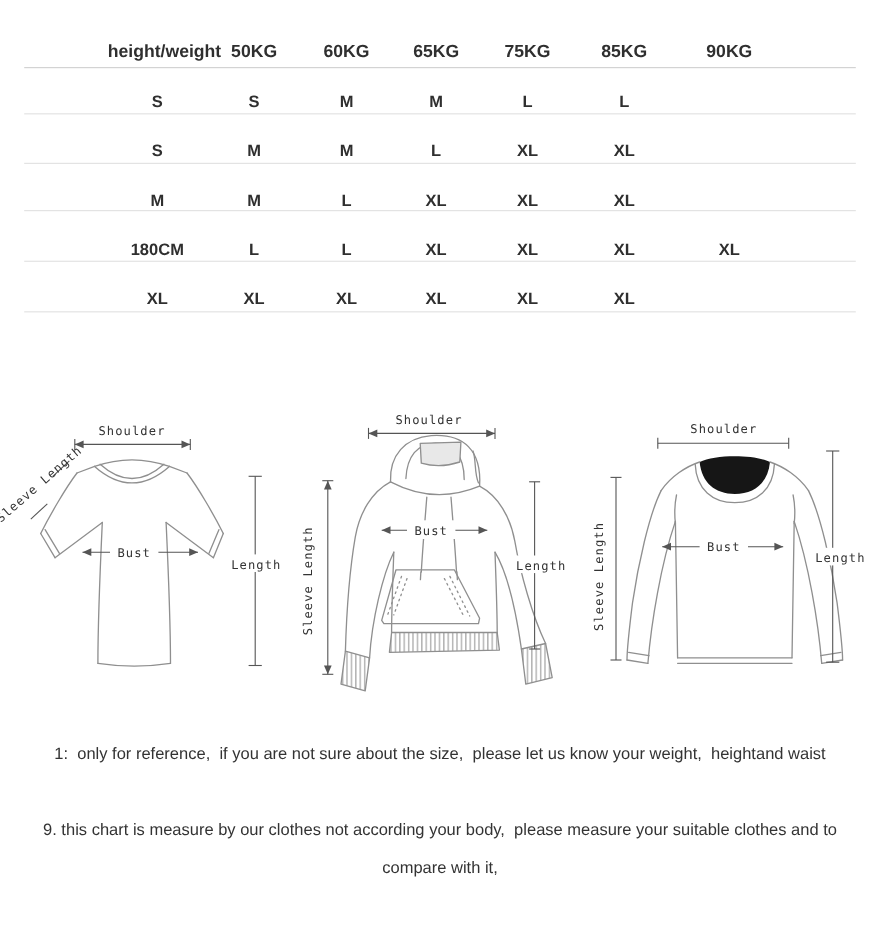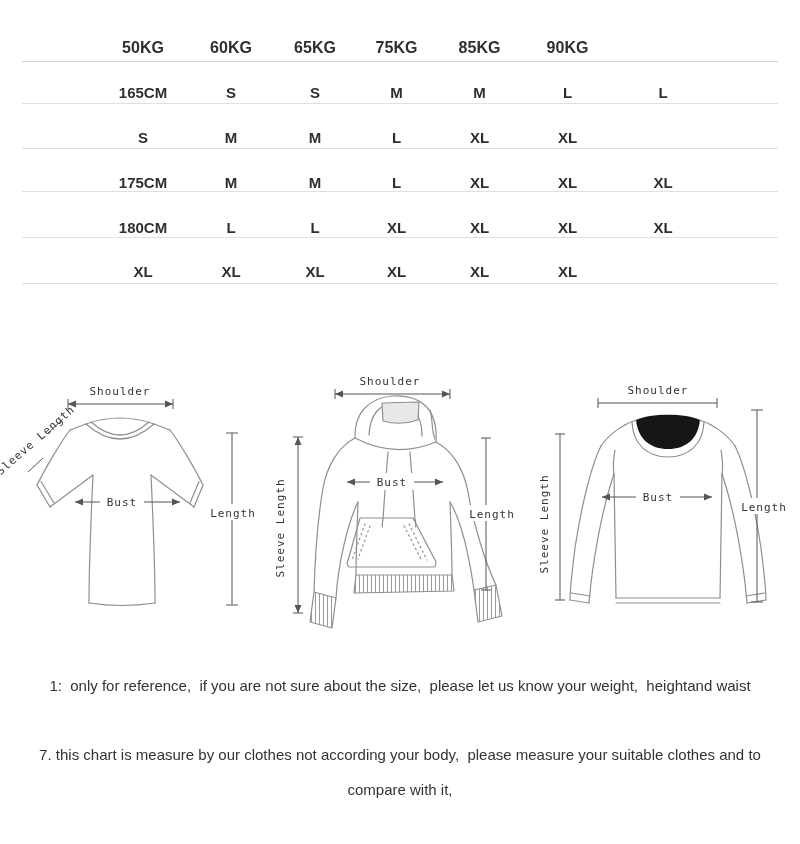--- a/index.html
+++ b/index.html
@@ -36,52 +36,51 @@
     text-align:center; font-size:15px; color:#333; line-height:20px;
     white-space:pre;
   }
 </style>
 </head>
 <body>
 
 <div class="page">
 
   <div class="trow header" style="top:38px">
+    <span>height/weight</span>
     <span>50KG</span>
     <span>60KG</span>
     <span>65KG</span>
     <span>75KG</span>
     <span>85KG</span>
     <span>90KG</span>
   </div>
   <div class="hline dark" style="top:61px"></div>
 
   <div class="trow" style="top:83px">
-    <span>165CM</span>
     <span>S</span>
     <span>S</span>
     <span>M</span>
     <span>M</span>
     <span>L</span>
     <span>L</span>
   </div>
   <div class="hline" style="top:103px"></div>
 
   <div class="trow" style="top:128px">
     <span>S</span>
     <span>M</span>
     <span>M</span>
     <span>L</span>
     <span>XL</span>
     <span>XL</span>
   </div>
   <div class="hline" style="top:148px"></div>
 
   <div class="trow" style="top:173px">
-    <span>175CM</span>
     <span>M</span>
     <span>M</span>
     <span>L</span>
     <span>XL</span>
     <span>XL</span>
     <span>XL</span>
   </div>
   <div class="hline" style="top:191px"></div>
 
   <div class="trow" style="top:218px">
@@ -250,16 +249,16 @@
 
       <line class="meas" x1="217" y1="58" x2="217" y2="250"></line>
       <line class="meas" x1="211" y1="58" x2="223" y2="58"></line>
       <line class="meas" x1="211" y1="250" x2="223" y2="250"></line>
       <rect class="wbg" x="198" y="146" width="52" height="16"></rect>
       <text class="dlabel" x="224" y="159" text-anchor="middle">Length</text>
     </g>
   </svg>
 
   <p class="note" style="top:676px">1:  only for reference,  if you are not sure about the size,  please let us know your weight,  heightand waist</p>
-  <p class="note" style="top:745px">7. this chart is measure by our clothes not according your body,  please measure your suitable clothes and to</p>
+  <p class="note" style="top:745px">9. this chart is measure by our clothes not according your body,  please measure your suitable clothes and to</p>
   <p class="note" style="top:780px">compare with it,</p>
 
 </div>
 
 </body></html>

